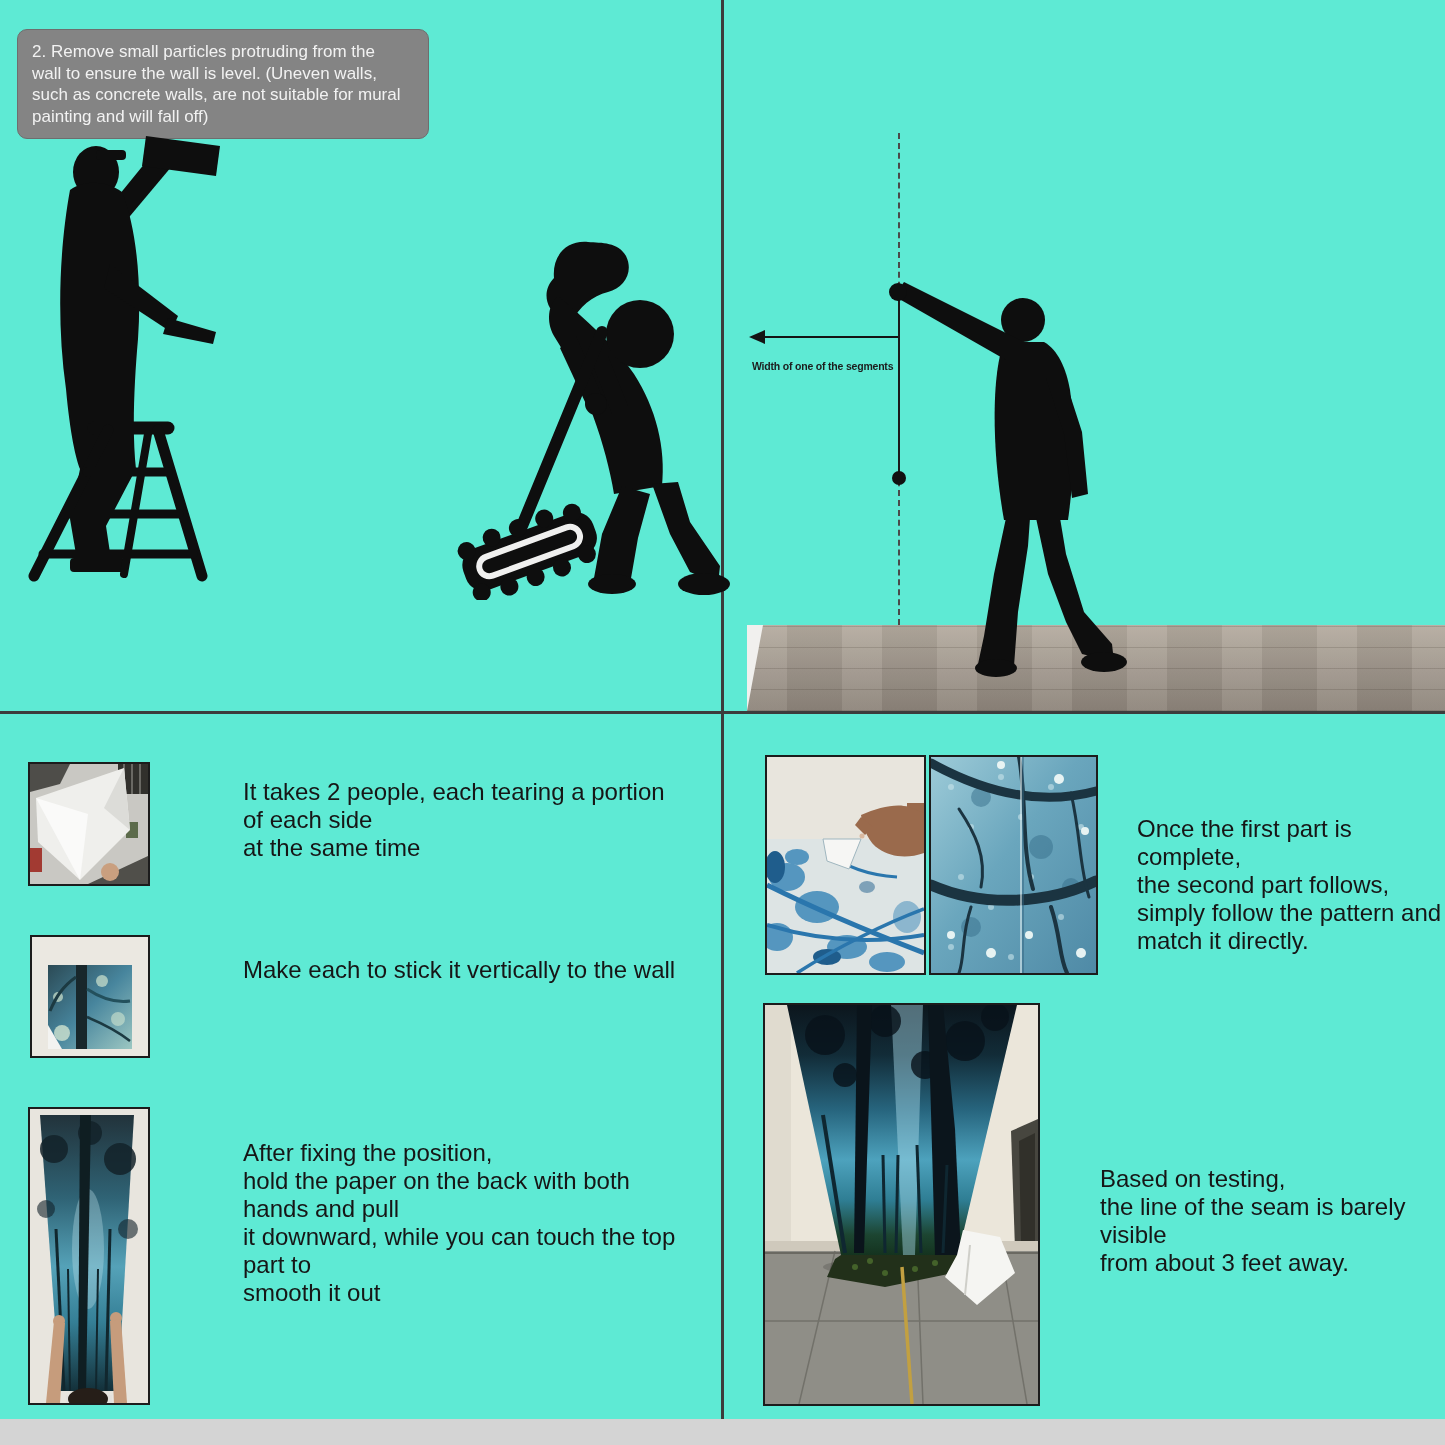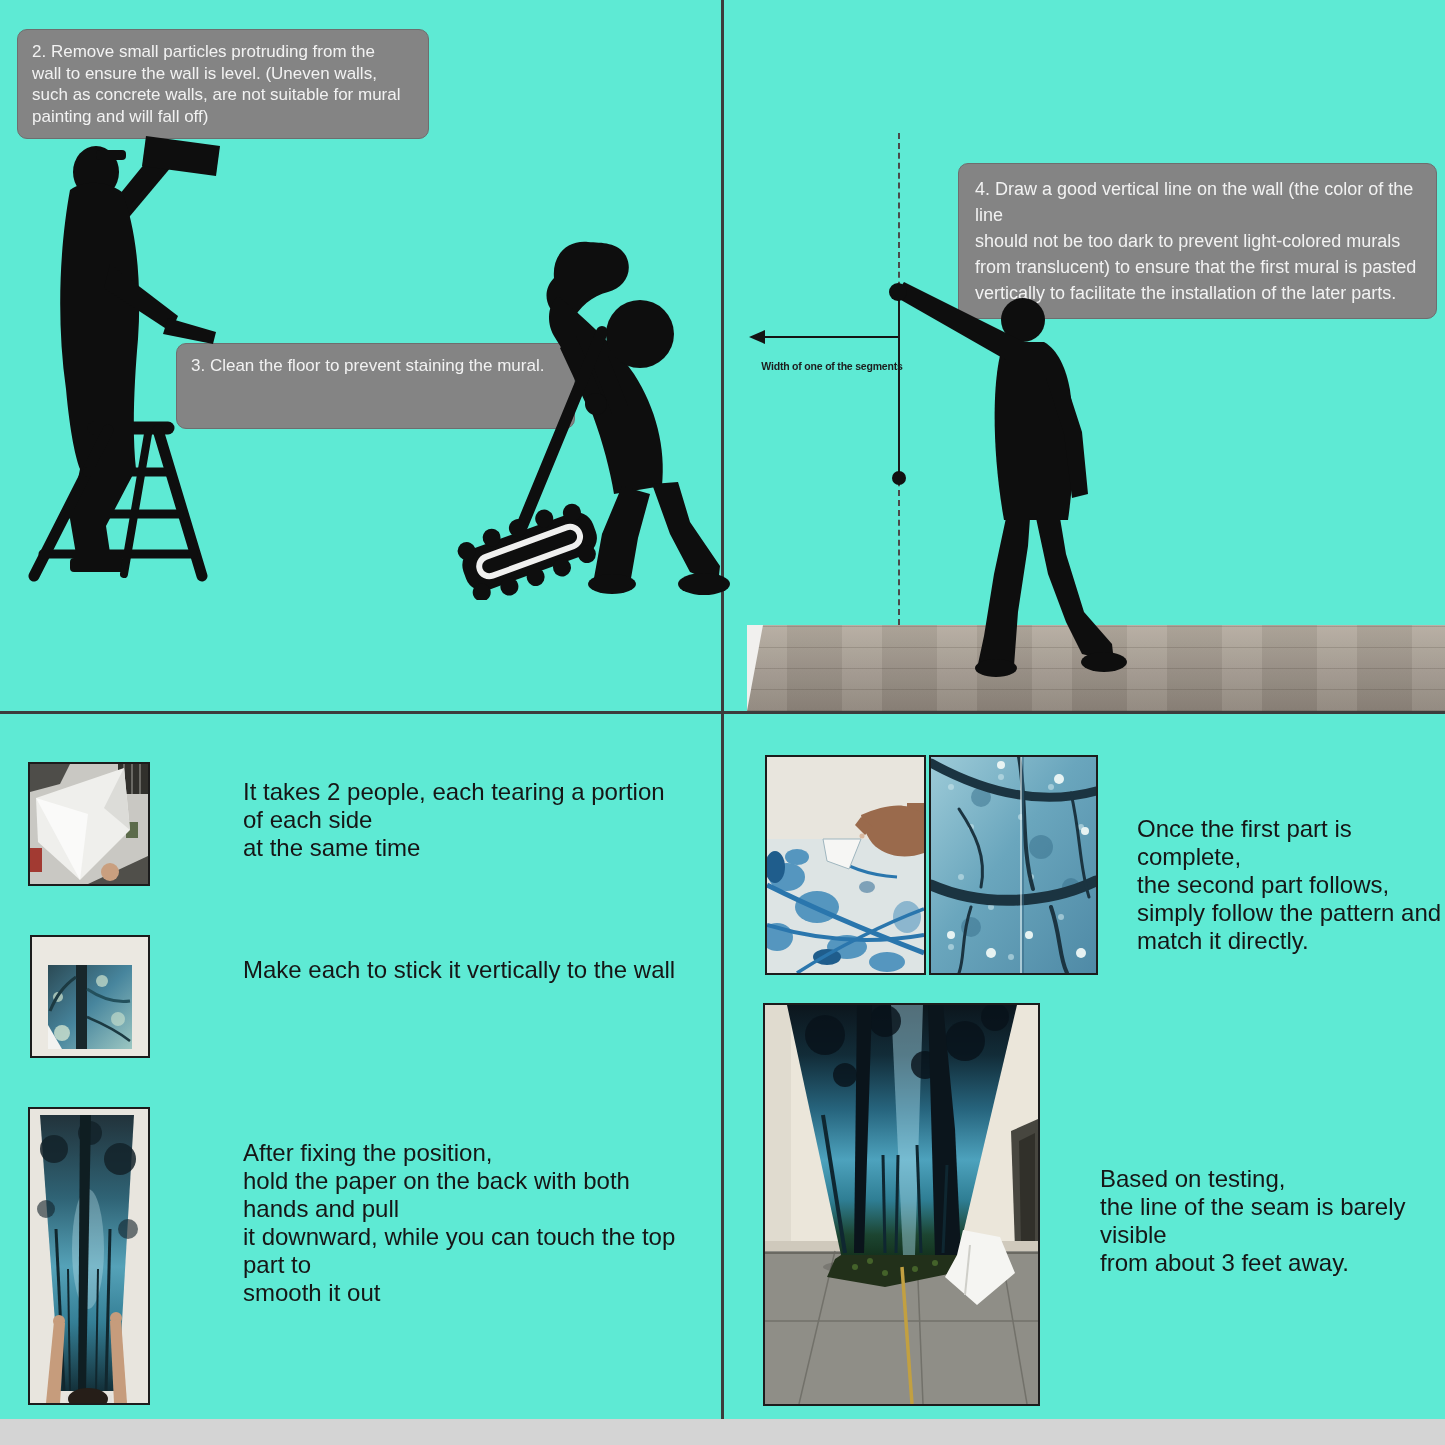--- a/index.html
+++ b/index.html
@@ -57,21 +57,20 @@
 <div class="canvas">
 
   <div class="divider" style="left:721px;top:0;width:3px;height:1445px;"></div>
   <div class="divider" style="left:0;top:711px;width:1445px;height:3px;"></div>
 
   <div class="instr" style="left:17px;top:29px;width:412px;min-height:106px;">2. Remove small particles protruding from the
 wall to ensure the wall is level. (Uneven walls,
 such as concrete walls, are not suitable for mural
 painting and will fall off)</div>
 
-  <div class="instr" style="left:176px;top:343px;width:399px;height:86px;">3. Clean the floor to prevent staining the mural.</div>
 
   <svg class="abs" style="left:8px;top:134px;" width="220" height="452" viewBox="0 0 220 452">
     <g fill="#0e0e0e">
       <ellipse cx="88" cy="38" rx="23" ry="26"></ellipse>
       <rect x="88" y="16" width="30" height="10" rx="4"></rect>
       <polygon points="94,82 146,18 164,32 112,94"></polygon>
       <polygon points="138,2 212,12 208,42 134,32"></polygon>
       <path d="M62,56 C52,110 48,185 58,255 C62,300 68,325 72,335 L128,335 C124,300 126,250 130,205 C134,148 128,92 114,58 C98,46 76,46 62,56 Z"></path>
       <polygon points="102,130 170,182 163,198 96,154"></polygon>
       <polygon points="160,184 208,198 205,210 155,200"></polygon>
@@ -114,32 +113,28 @@
         <circle cx="20" cy="340" r="9"></circle>
           <circle cx="48" cy="344" r="9"></circle>
           <circle cx="76" cy="344" r="9"></circle>
           <circle cx="104" cy="344" r="9"></circle>
           <circle cx="132" cy="340" r="9"></circle>
       </g>
       <rect x="26" y="308" width="106" height="20" rx="10" fill="none" stroke="#f0f0ef" stroke-width="6"></rect>
     </g>
   </svg>
 
-  <div class="instr big" style="left:958px;top:163px;width:479px;min-height:114px;">4. Draw a good vertical line on the wall (the color of the line
-should not be too dark to prevent light-colored murals
-from translucent) to ensure that the first mural is pasted
-vertically to facilitate the installation of the later parts.</div>
 
   <div class="dashed-line" style="left:898px;top:133px;height:492px;"></div>
   <div class="plumb-line" style="left:898px;top:292px;height:180px;"></div>
   <div class="plumb-bob" style="left:892px;top:471px;"></div>
 
   <div class="arrow-line" style="left:757px;top:336px;width:141px;"></div>
   <div class="arrow-head" style="left:749px;top:330px;"></div>
-  <div class="arrow-label" style="left:752px;top:360px;width:160px;text-align:center;">Width of one of the segments</div>
+  <div class="arrow-label" style="left:752px;top:360px;width:160px;">Width of one of the segments</div>
 
   <div class="wood-floor" style="left:747px;top:625px;width:698px;height:86px;"></div>
   <div class="floor-wedge" style="left:747px;top:625px;"></div>
 
   <svg class="abs" style="left:878px;top:282px;" width="270" height="398" viewBox="0 0 270 398">
     <g fill="#0e0e0e">
       <circle cx="145" cy="38" r="22"></circle>
       <path d="M128,60 L166,60 C180,68 188,86 192,108 C198,148 196,196 190,238 L126,238 C116,182 114,122 120,84 C122,72 124,64 128,60 Z"></path>
       <polygon points="128,78 16,14 26,0 146,60"></polygon>
       <circle cx="20" cy="10" r="9"></circle>

